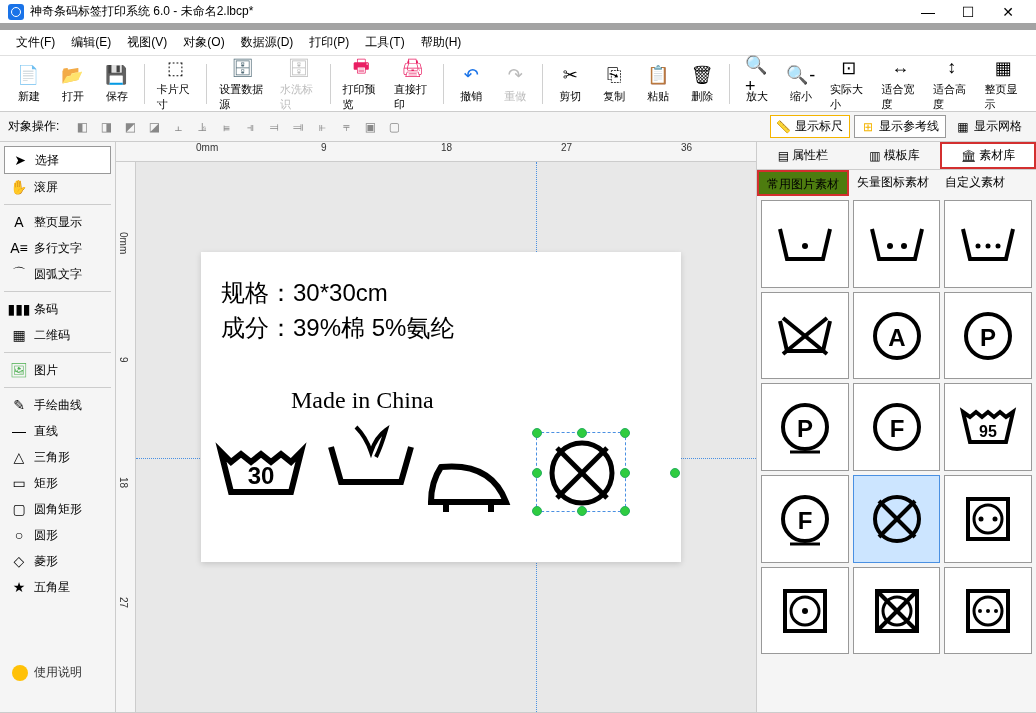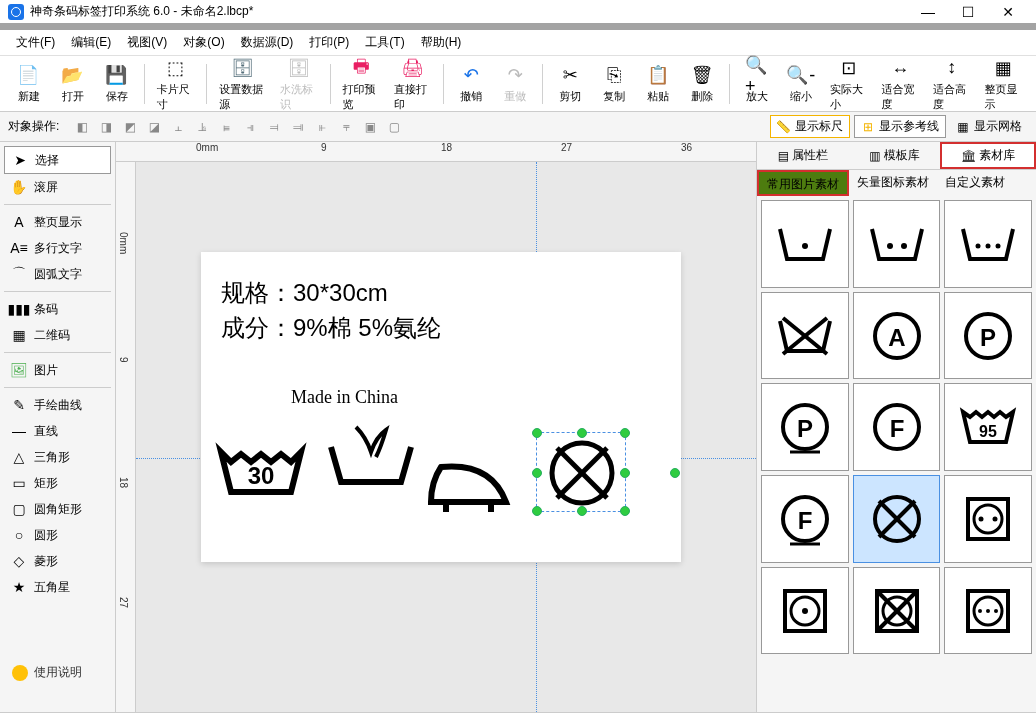--- a/index.html
+++ b/index.html
@@ -288,22 +288,22 @@
       <span class="tick" style="top:70px">0mm</span>
       <span class="tick" style="top:195px">9</span>
       <span class="tick" style="top:315px">18</span>
       <span class="tick" style="top:435px">27</span>
     </div>
     <div class="canvas-content">
       <div class="crosshair-h" style="top:296px"></div>
       <div class="crosshair-v" style="left:400px"></div>
       <div class="card">
         <div class="card-text" style="left:20px;top:25px;font-size:24px">规格：30*30cm</div>
-        <div class="card-text" style="left:20px;top:60px;font-size:24px">成分：9%棉 5%氨纶</div>
-        <div class="card-text" style="left:90px;top:135px;font-size:18px;font-family:serif">Made in China</div>
+        <div class="card-text" style="left:20px;top:60px;font-size:24px">成分：39%棉 5%氨纶</div>
+        <div class="card-text" style="left:90px;top:135px;font-size:24px;font-family:serif">Made in China</div>
         <svg class="card-text" style="left:10px;top:180px" width="100" height="80">
             <path d="M10,20 L20,60 L80,60 L90,20 L80,30 L70,22 L60,30 L50,22 L40,30 L30,22 L20,30 Z" fill="none" stroke="#000" stroke-width="6"></path>
             <text x="50" y="52" font-size="24" font-weight="bold" text-anchor="middle">30</text>
           </svg>
         <svg class="card-text" style="left:120px;top:170px" width="100" height="80">
             <path d="M10,25 L20,60 L80,60 L90,25" fill="none" stroke="#000" stroke-width="6"></path>
             <path d="M35,5 Q45,15 50,30 Q55,15 65,8 Q60,25 55,35" fill="none" stroke="#000" stroke-width="4"></path>
           </svg>
         <svg class="card-text" style="left:220px;top:200px" width="100" height="70">
             <path d="M20,15 Q70,10 85,50 L10,50 Q10,30 20,15 Z M25,50 L25,60 M70,50 L70,60" fill="none" stroke="#000" stroke-width="6"></path>

